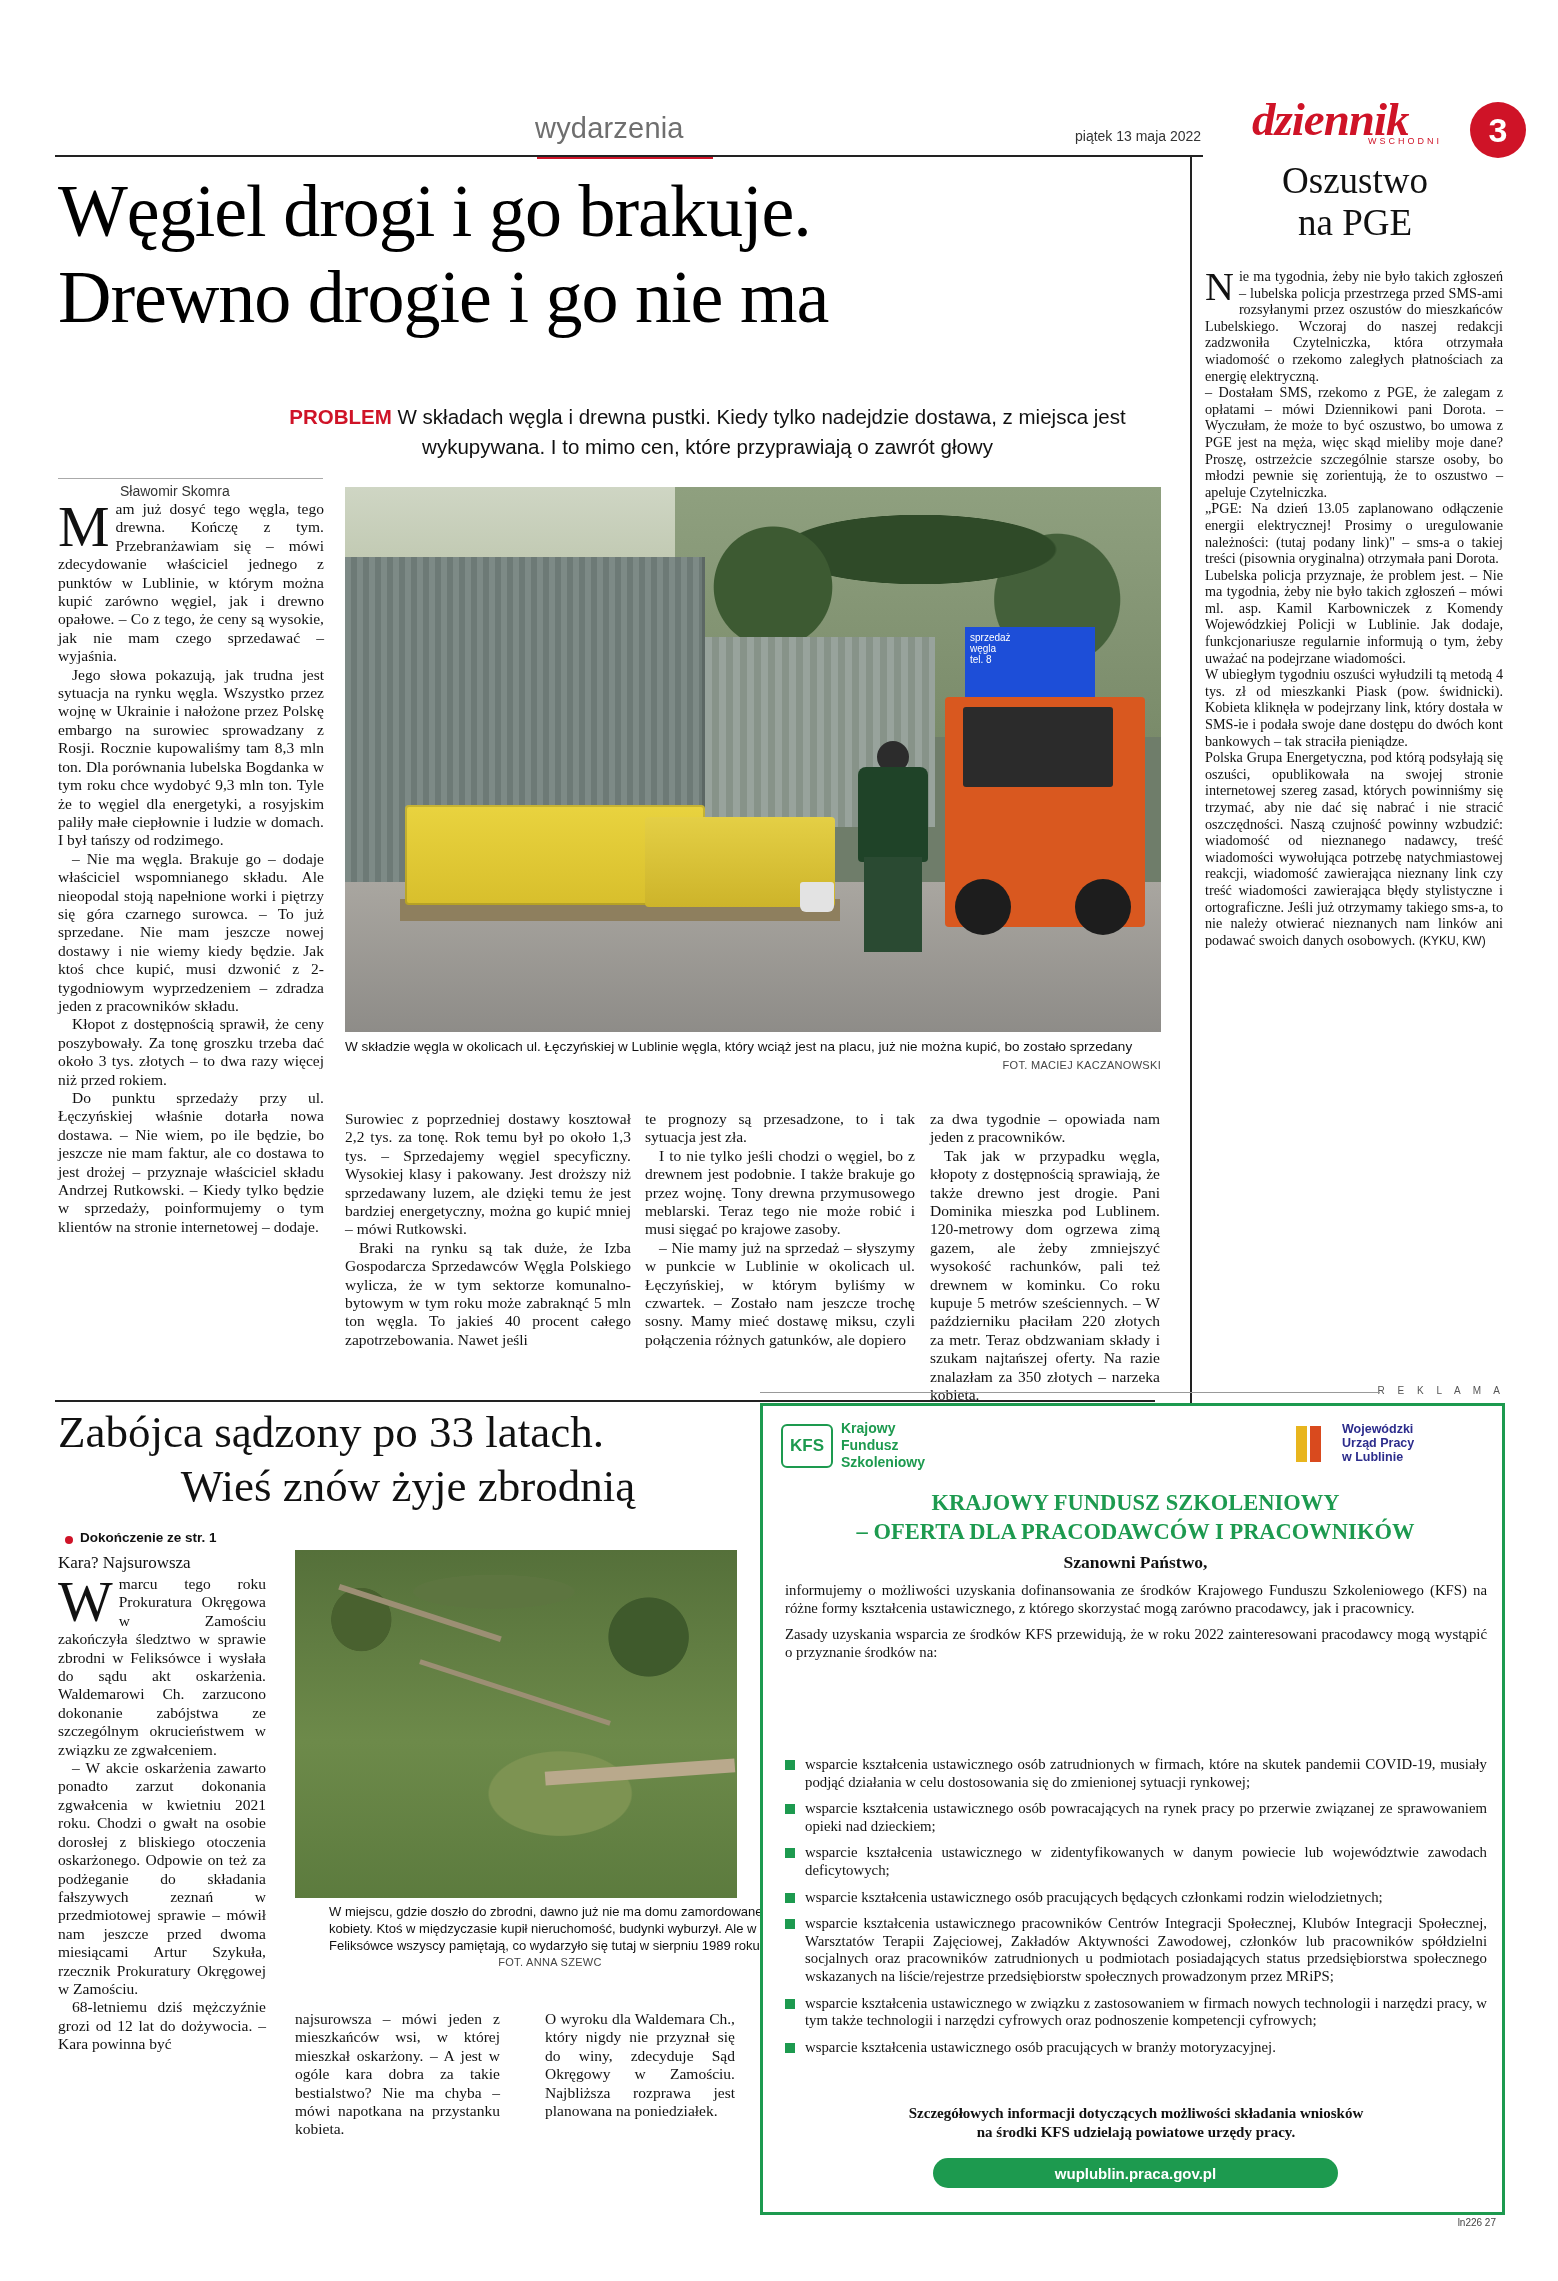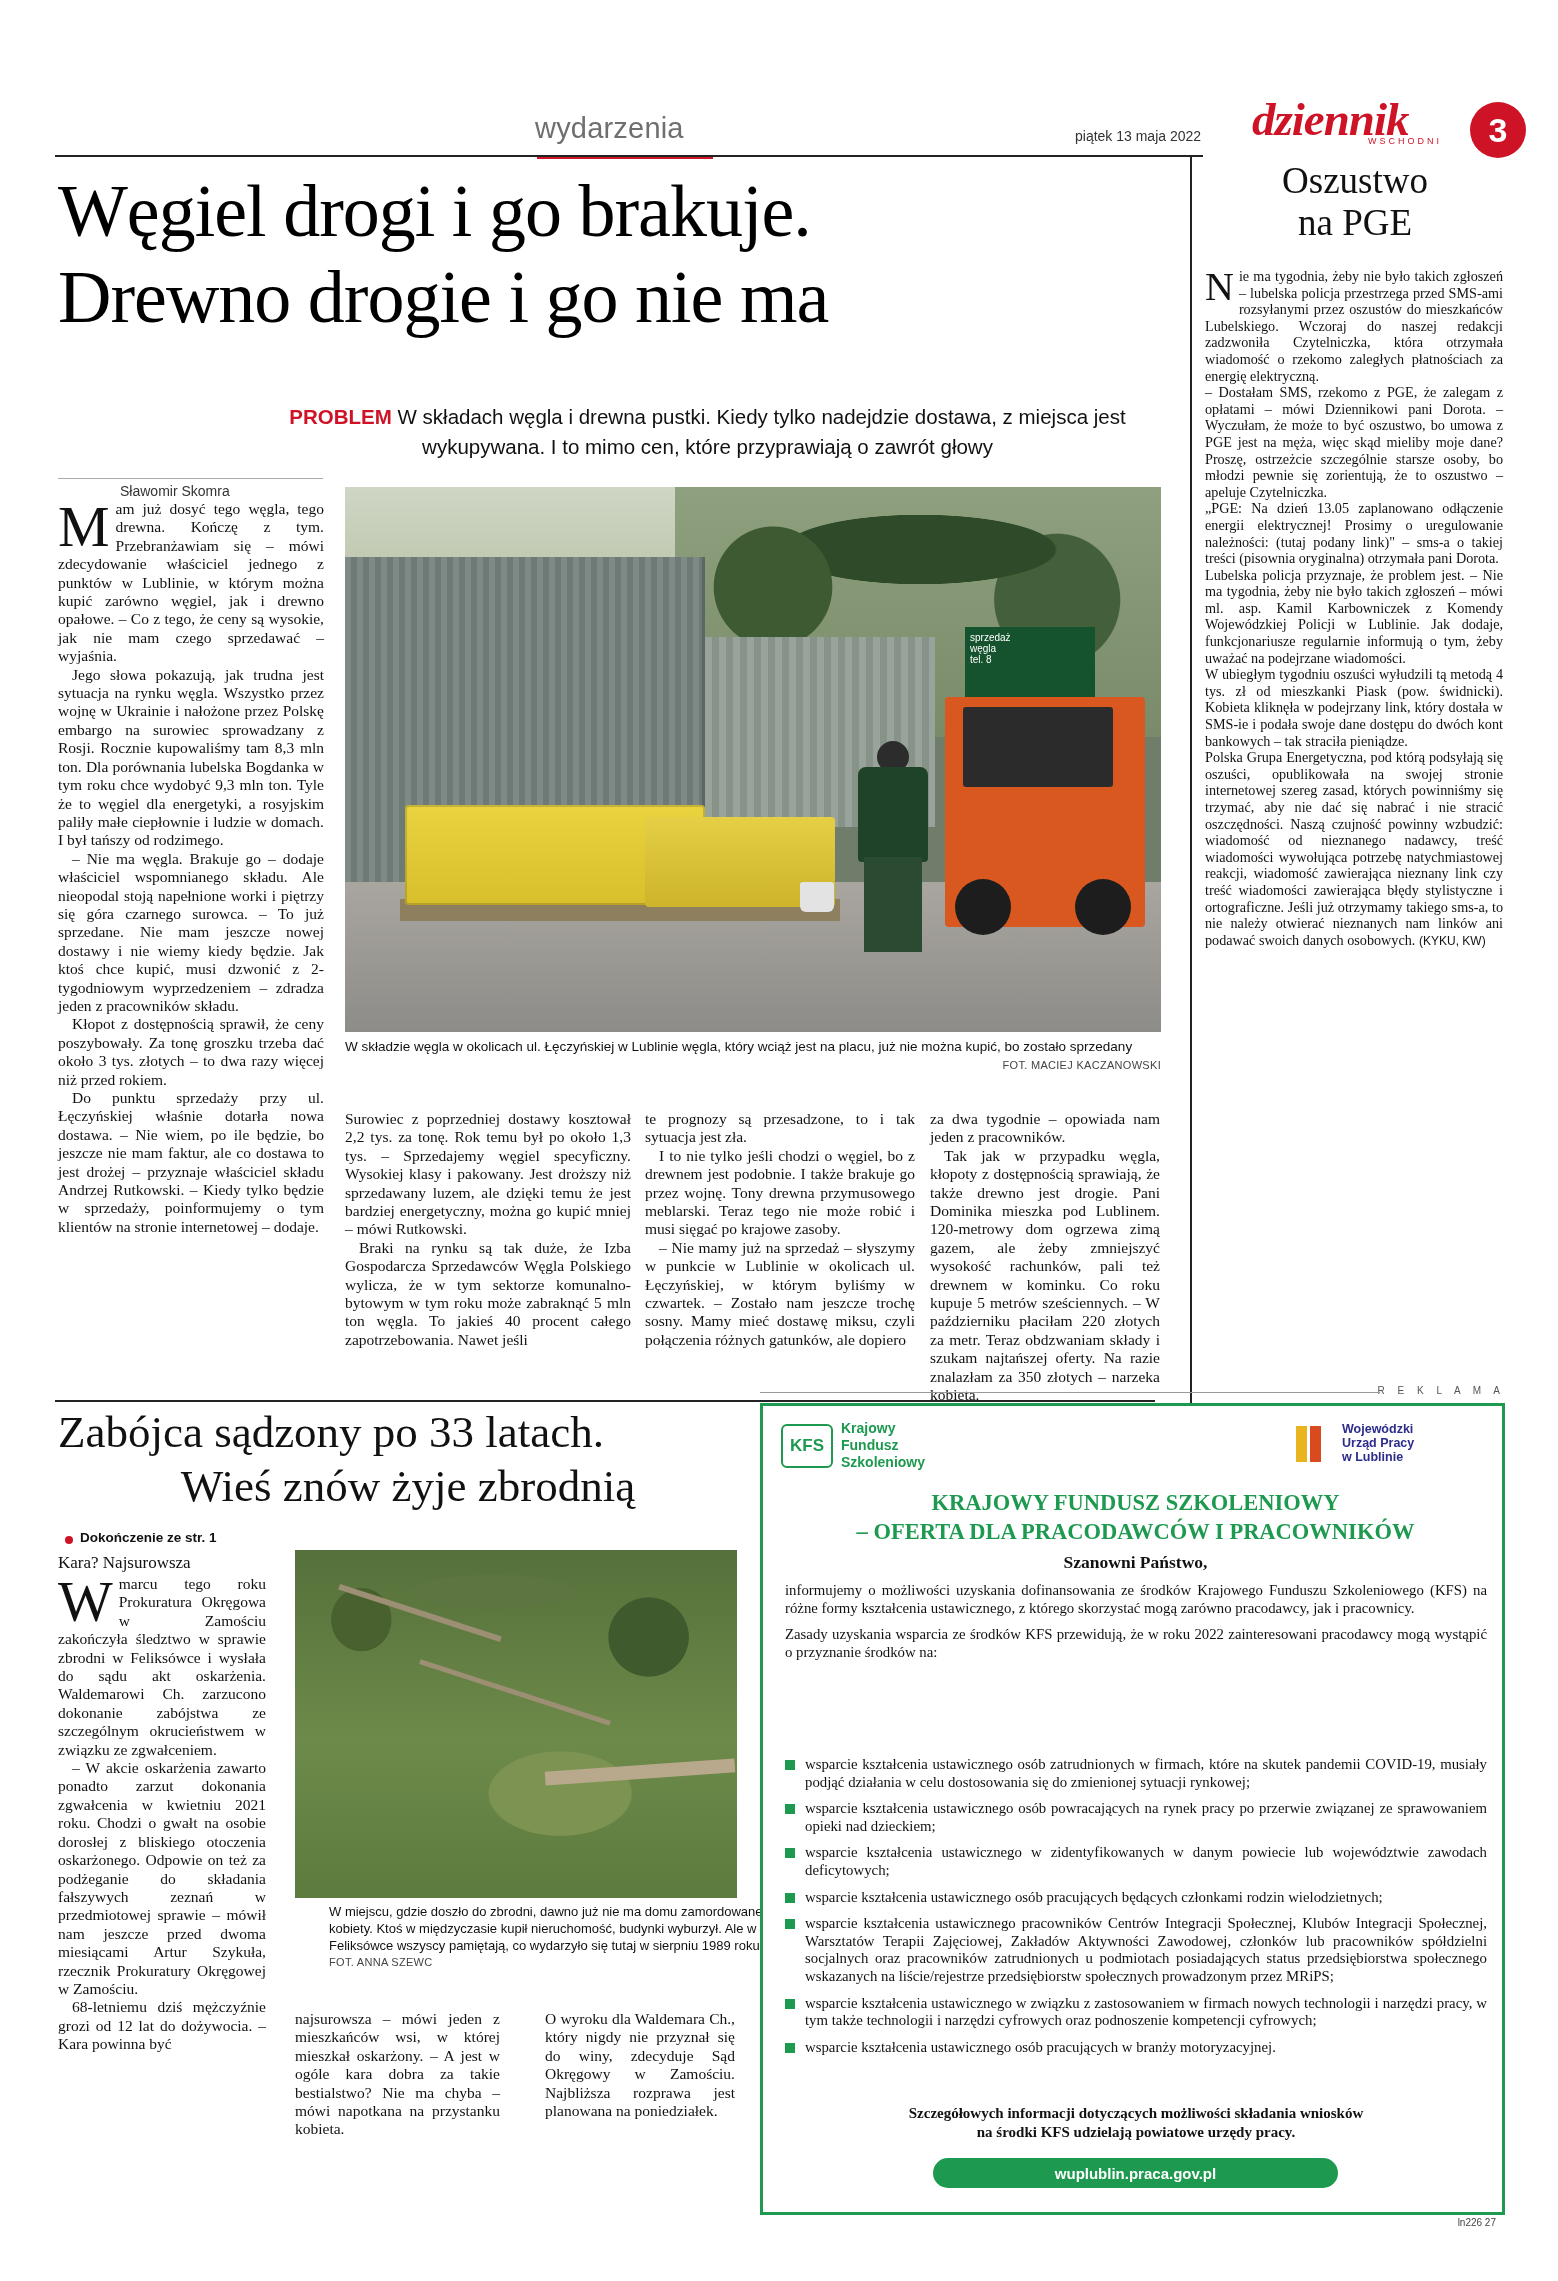--- a/index.html
+++ b/index.html
@@ -152,21 +152,21 @@
   }
   .photo1 .forklift .w1 { left:10px; } .photo1 .forklift .w2 { right:14px; }
   .photo1 .worker {
     position:absolute; left:505px; top:250px; width:85px; height:215px;
   }
   .photo1 .worker .torso { position:absolute; left:8px; top:30px; width:70px; height:95px; background:#1f4328; border-radius:8px 8px 4px 4px; }
   .photo1 .worker .head { position:absolute; left:27px; top:4px; width:32px; height:32px; background:#2c2c2c; border-radius:50%; }
   .photo1 .worker .legs { position:absolute; left:14px; top:120px; width:58px; height:95px; background:#2a4a32; }
   .photo1 .signs {
     position:absolute; left:620px; top:140px; width:130px; height:70px;
-    background:#14532d; color:#fff; font-family:"Liberation Sans",sans-serif;
+    background:#1d4ed8; color:#fff; font-family:"Liberation Sans",sans-serif;
     font-size:10px; padding:5px;
   }
   .photo1 .bucket { position:absolute; left:455px; top:395px; width:34px; height:30px; background:#e3e3e3; border-radius:3px 3px 6px 6px; }
 
   .caption1 {
     position:absolute; left:345px; top:1038px; width:816px;
     font-family:"Liberation Sans", sans-serif; font-size:13.5px; line-height:18px; color:#111;
   }
   .credit {
     font-size:11px; color:#444; letter-spacing:.3px;
@@ -426,21 +426,21 @@
   </div>
 
   <div class="photo2">
     <div class="bg"></div>
     <div class="branch" style="left:40px; top:60px; width:170px; height:6px;"></div>
     <div class="branch" style="left:120px; top:140px; width:200px; height:5px;"></div>
     <div class="fence"></div>
   </div>
   <div class="caption2">
     <span>W miejscu, gdzie doszło do zbrodni, dawno już nie ma domu zamordowanej kobiety. Ktoś w międzyczasie kupił nieruchomość, budynki wyburzył. Ale w Feliksówce wszyscy pamiętają, co wydarzyło się tutaj w sierpniu 1989 roku</span>
-    <div class="credit" style="text-align:left;">FOT. ANNA SZEWC</div>
+    <div class="credit" style="text-align:center;">FOT. ANNA SZEWC</div>
   </div>
 
   <div class="ad-rule-label">R E K L A M A</div>
   <div class="ad-rule-line"></div>
 
   <div class="ad">
     <div class="kfs-logo">
       <div class="kfs-badge">KFS</div>
       <div class="kfs-text">
         <div>Krajowy</div>

